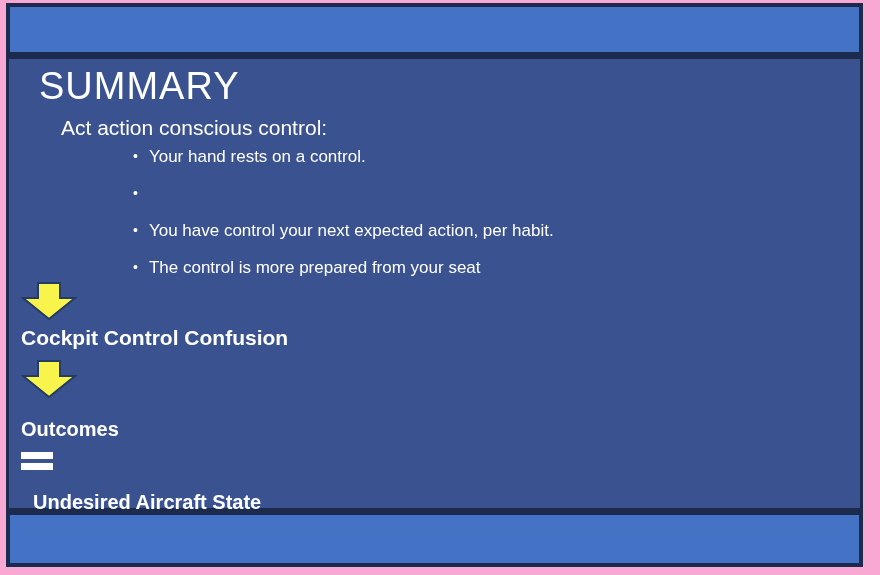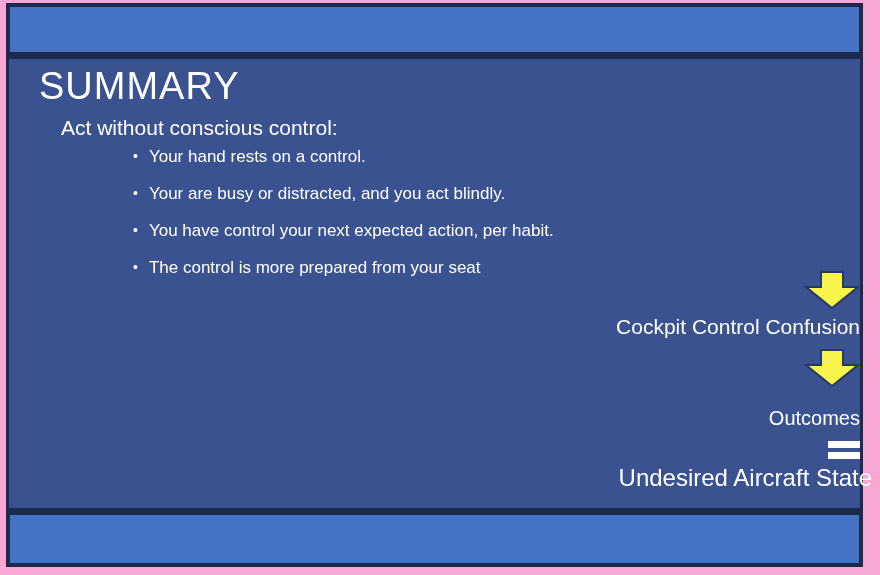--- a/index.html
+++ b/index.html
@@ -69,69 +69,69 @@
     line-height: 20px;
   }
   .bullet-dot {
     font-size: 14px;
     margin-right: 11px;
     position: relative;
     top: -1px;
   }
   .flow-stack {
     position: absolute;
-    left: 0; right: 0; top: 212px;
+    left: 0; right: 0; top: 223px;
     display: flex;
     flex-direction: column;
-    align-items: flex-end;
+    align-items: flex-start;
     padding-left: 12px;
+    font-weight: bold;
   }
   .flow-arrow { display: block; }
   .flow-line { font-size: 21px; line-height: 27px; color: var(--text); }
   .flow-line.first { margin-top: 4px; }
   .flow-arrow.second { margin-top: 9px; }
   .outcomes-label { margin-top: 20px; font-size: 20px; line-height: 22px; }
   .equals-icon {
     margin-top: 12px;
     display: flex;
     flex-direction: column;
     gap: 4px;
   }
   .equals-icon .bar {
     width: 32px; height: 7px;
     background: var(--text);
   }
   .result-label {
-    margin-top: 8px;
-    font-size: 24px;
+    margin-top: 21px;
+    font-size: 20px;
     line-height: 22px;
     transform: translateX(12px);
   }
 </style>
 </head>
 <body>
 
 <div class="page">
 
   <div class="top-bar"></div>
 
   <div class="main-area">
 
     <h1 class="slide-title">SUMMARY</h1>
 
-    <div class="body-heading">Act without conscious control:</div>
+    <div class="body-heading">Act action conscious control:</div>
 
     <ul class="bullet-list">
       <li>
         <span class="bullet-dot">•</span>
         <span>Your hand rests on a control.</span>
       </li>
       <li>
         <span class="bullet-dot">•</span>
-        <span>Your are busy or distracted, and you act blindly.</span>
       </li>
       <li>
         <span class="bullet-dot">•</span>
         <span>You have control your next expected action, per habit.</span>
       </li>
       <li>
           <span class="bullet-dot">•</span>
           <span>The control is more prepared from your seat</span>
         </li>
     </ul>

